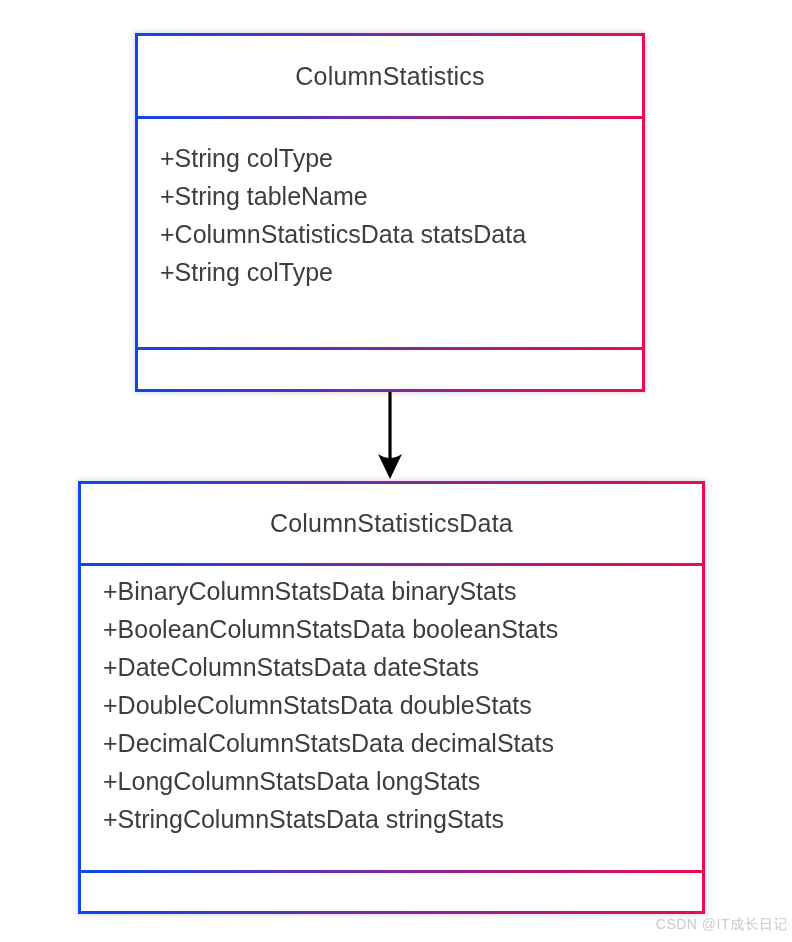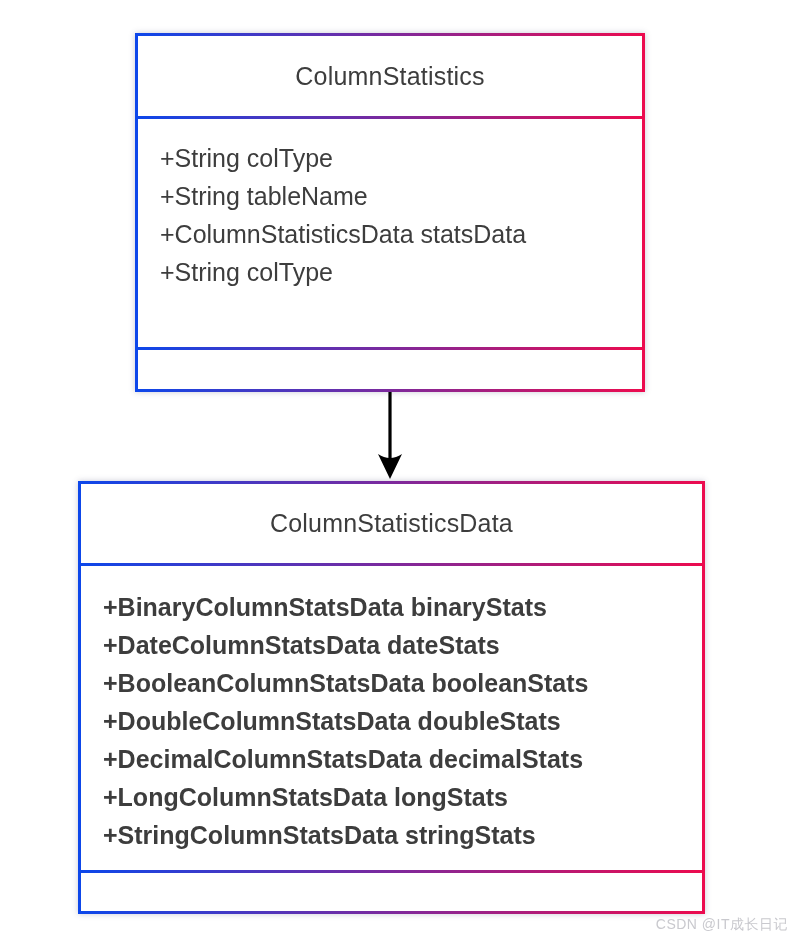--- a/index.html
+++ b/index.html
@@ -46,21 +46,21 @@
 
   .uml-attrs {
     flex: 1 1 auto;
     padding-left: 22px;
     box-sizing: border-box;
     color: var(--txt);
     font-size: 25px;
     overflow: hidden;
   }
   .class-a .uml-attrs { padding-top: 20px; }
-  .class-b .uml-attrs { padding-top: 22px; font-weight: bold; }
+  .class-b .uml-attrs { padding-top: 6px; }
 
   .attr-row {
     height: 38px;
     display: flex;
     align-items: center;
     white-space: nowrap;
   }
 
   .uml-methods { flex: 0 0 auto; }
   .class-a .uml-methods { height: 39px; }
@@ -102,22 +102,22 @@
 <svg class="relation-arrow" viewBox="0 0 40 91" xmlns="http://www.w3.org/2000/svg">
   <line x1="20" y1="1" x2="20" y2="80" stroke="#000000" stroke-width="3.2"></line>
   <path d="M20 88 L8 63 Q20 71 32 63 Z" fill="#000000"></path>
 </svg>
 
 <div class="uml-class class-b">
   <div class="uml-title">ColumnStatisticsData</div>
   <div class="uml-divider"></div>
   <div class="uml-attrs">
     <div class="attr-row">+BinaryColumnStatsData binaryStats</div>
+    <div class="attr-row">+BooleanColumnStatsData booleanStats</div>
     <div class="attr-row">+DateColumnStatsData dateStats</div>
-    <div class="attr-row">+BooleanColumnStatsData booleanStats</div>
     <div class="attr-row">+DoubleColumnStatsData doubleStats</div>
     <div class="attr-row">+DecimalColumnStatsData decimalStats</div>
     <div class="attr-row">+LongColumnStatsData longStats</div>
     <div class="attr-row">+StringColumnStatsData stringStats</div>
   </div>
   <div class="uml-divider"></div>
   <div class="uml-methods"></div>
 </div>
 
 <div class="watermark">CSDN @IT成长日记</div>

